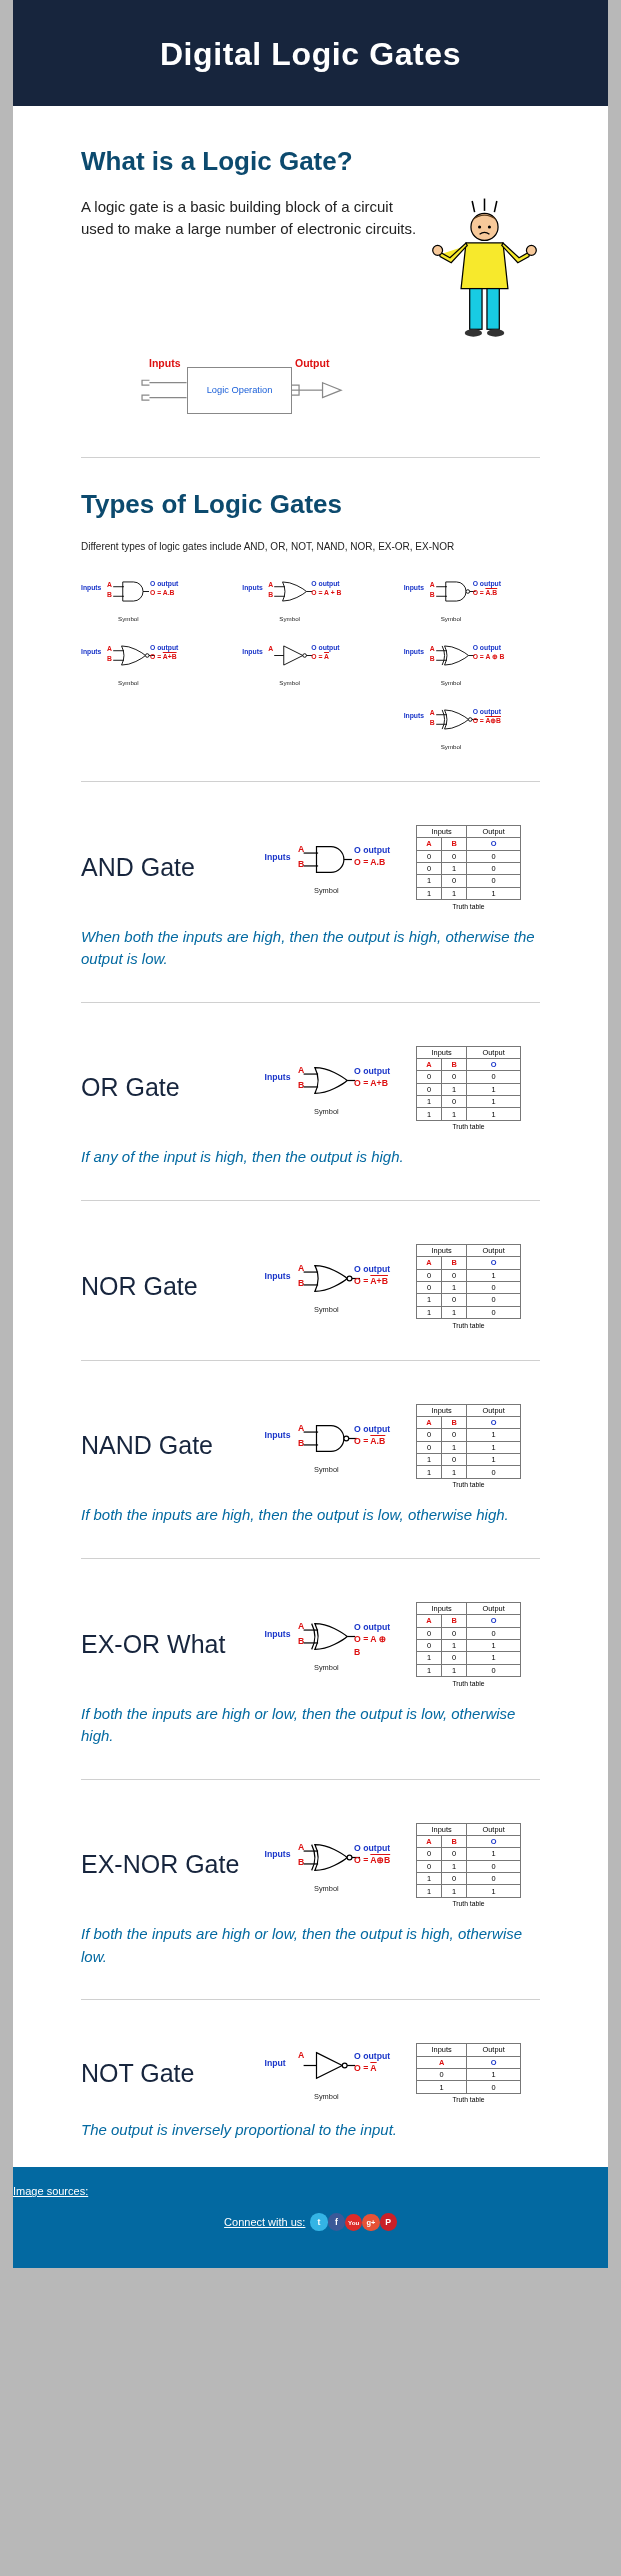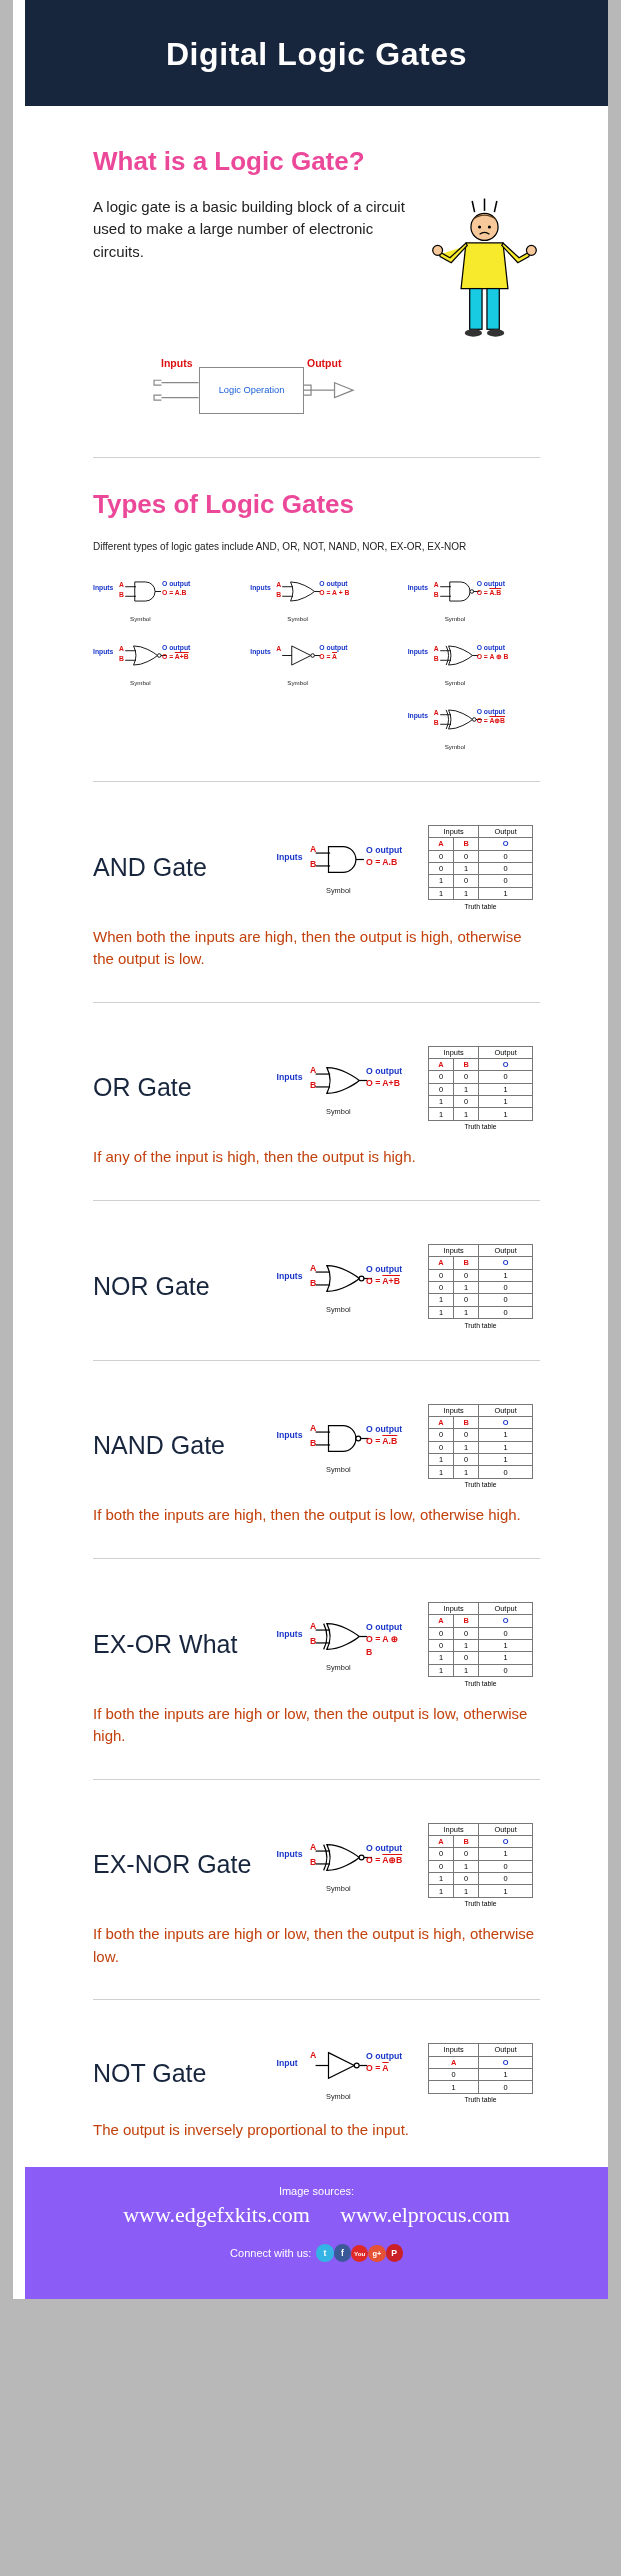--- a/index.html
+++ b/index.html
@@ -5,38 +5,37 @@
   * { box-sizing: border-box; margin: 0; padding: 0; }
   body {
     background: #b8b8b8;
     font-family: Arial, Helvetica, sans-serif;
     display: flex;
     justify-content: center;
   }
   .page {
     width: 595px;
     background: #fff;
-    padding-left: 12px;
   }
   .header-bar {
     background: #17253d;
     color: #fff;
     text-align: center;
     padding: 36px 0 33px;
   }
   .header-bar h1 {
     font-size: 32px;
     font-weight: 700;
     letter-spacing: 0.6px;
   }
   .content {
     padding: 40px 68px 25px;
   }
   .section-title {
-    color: #ec4899;
+    color: #0c4a6e;
     font-size: 26px;
     font-weight: 700;
     margin-bottom: 18.6px;
   }
   .intro-row {
     display: flex;
     gap: 12px;
     align-items: flex-start;
   }
   .intro-text {
@@ -144,29 +143,30 @@
     text-align: center;
     font-weight: normal;
   }
   .truth-table thead th { background:#fff; font-weight:400; }
   .truth-table .th-a, .truth-table .th-b { color:#d11; font-weight:700; }
   .truth-table .th-o { color:#1a36c9; font-weight:700; }
   .tt-caption { font-size:6.8px; text-align:center; margin-top:2.5px; }
 
   .gate-desc {
     font-size: 15px;
-    color: #c2410c;
+    color: #0369a1;
     line-height: 1.5;
+    font-style: italic;
   }
 
   .footer {
-    background: #8b5cf6;
+    background: #0369a1;
     color: #fff;
-    text-align: center;
     padding: 18.6px 0 37px;
+    text-decoration: underline;
   }
   .footer .srclabel { font-size: 11px; margin-bottom: 5px; }
   .footer .srcs { font-size: 22px; font-family: "Times New Roman", serif; }
   .footer .srcs span { margin: 0 12.4px; }
   .footer .connect { margin-top: 16px; font-size: 11px; display:flex; align-items:center; justify-content:center; gap:5px; }
   .social-icon {
     display:inline-flex; width:17.3px; height:17.3px; border-radius:50%;
     align-items:center; justify-content:center;
     font-size:8.7px; font-weight:700; color:#fff;
   }
@@ -737,24 +737,20 @@
     </div>
     <div class="gate-desc">The output is inversely proportional to the input.</div>
 
   </div>
       </div>
 
   </div>
 
   <div class="footer">
     <div class="srclabel">Image sources:</div>
-    <div class="srcs">
-      <span>www.edgefxkits.com</span>
-      <span>www.elprocus.com</span>
-    </div>
     <div class="connect">
       <span>Connect with us:</span>
       <span id="social-row"><span class="social-icon si-tw">t</span><span class="social-icon si-fb">f</span><span class="social-icon si-yt">You</span><span class="social-icon si-gp">g+</span><span class="social-icon si-pn">P</span></span>
     </div>
   </div>
 
 </div>
 
 
 </body></html>

